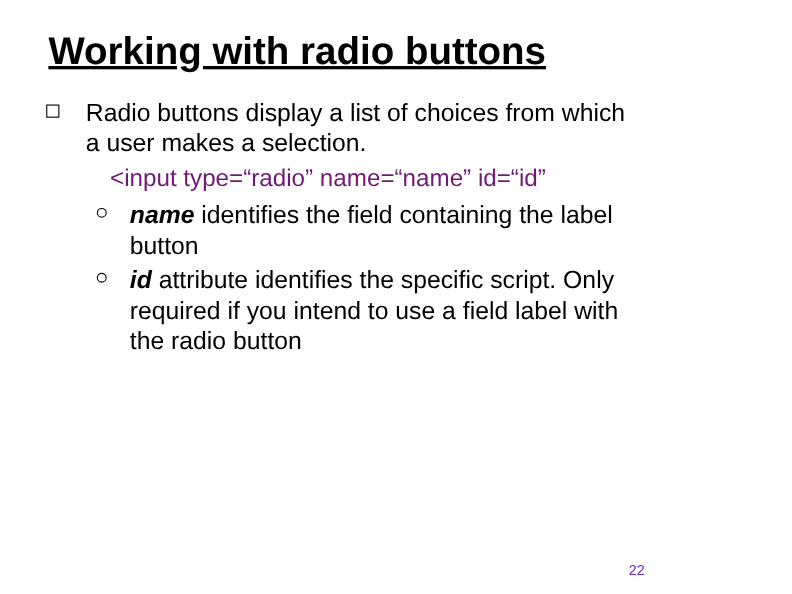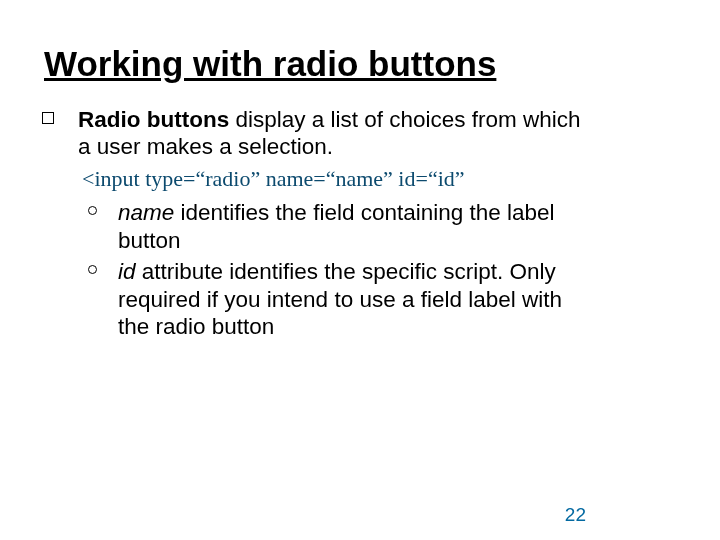--- a/index.html
+++ b/index.html
@@ -8,21 +8,21 @@
     width: 720px;
     height: 540px;
     background: #fff;
     font-family: "Comic Sans MS", "Comic Sans", cursive, sans-serif;
     color: #000;
   }
   .slide {
     box-sizing: border-box;
     width: 614px;
     height: 540px;
-    padding: 35px 30px 20px 30px;
+    padding: 18px 30px 20px 30px;
     position: relative;
   }
   .title {
     font-size: 35px;
     font-weight: bold;
     text-decoration: underline;
     margin: 10px 0 22px 14px;
     line-height: 1.1;
   }
   .outer-list {
@@ -40,25 +40,25 @@
   .sq-bullet {
     position: absolute;
     left: 6px;
     top: 6px;
     width: 12px;
     height: 12px;
     border: 1.5px solid #000;
     box-sizing: border-box;
   }
   .code-block {
-    font-family: Liberation Serif, serif;
-    color: #0c4a6e;
+    font-family: Liberation Sans, sans-serif;
+    color: #701a75;
     font-size: 22px;
     line-height: 1.22;
-    margin: 6px 0 6px 52px;
+    margin: 6px 0 6px 70px;
     padding-left: 0;
   }
   .code-block .line1 { display: block; }
   .code-block .line2 { display: block; padding-left: 44px; }
   .sub-list {
     list-style: none;
     margin: 0 0 0 58px;
     padding: 0;
     font-size: 22.5px;
     line-height: 1.22;
@@ -71,29 +71,29 @@
   .circ-bullet {
     position: absolute;
     left: 0;
     top: 7px;
     width: 9px;
     height: 9px;
     border: 1.2px solid #000;
     border-radius: 50%;
     box-sizing: border-box;
   }
-  .b { font-weight: bold; }
-  .bi { font-weight: normal; font-style: italic; }
+  .b { font-weight: normal; }
+  .bi { font-weight: bold; font-style: italic; }
   .page-num {
     position: absolute;
     right: 28px;
     bottom: 14px;
     font-family: Arial, sans-serif;
-    font-size: 19px;
-    color: #0369a1;
+    font-size: 13px;
+    color: #6d28d9;
   }
 </style>
 </head>
 <body>
 
 <div class="slide">
 
   <div class="title">Working with radio buttons</div>
 
   <ul class="outer-list">

